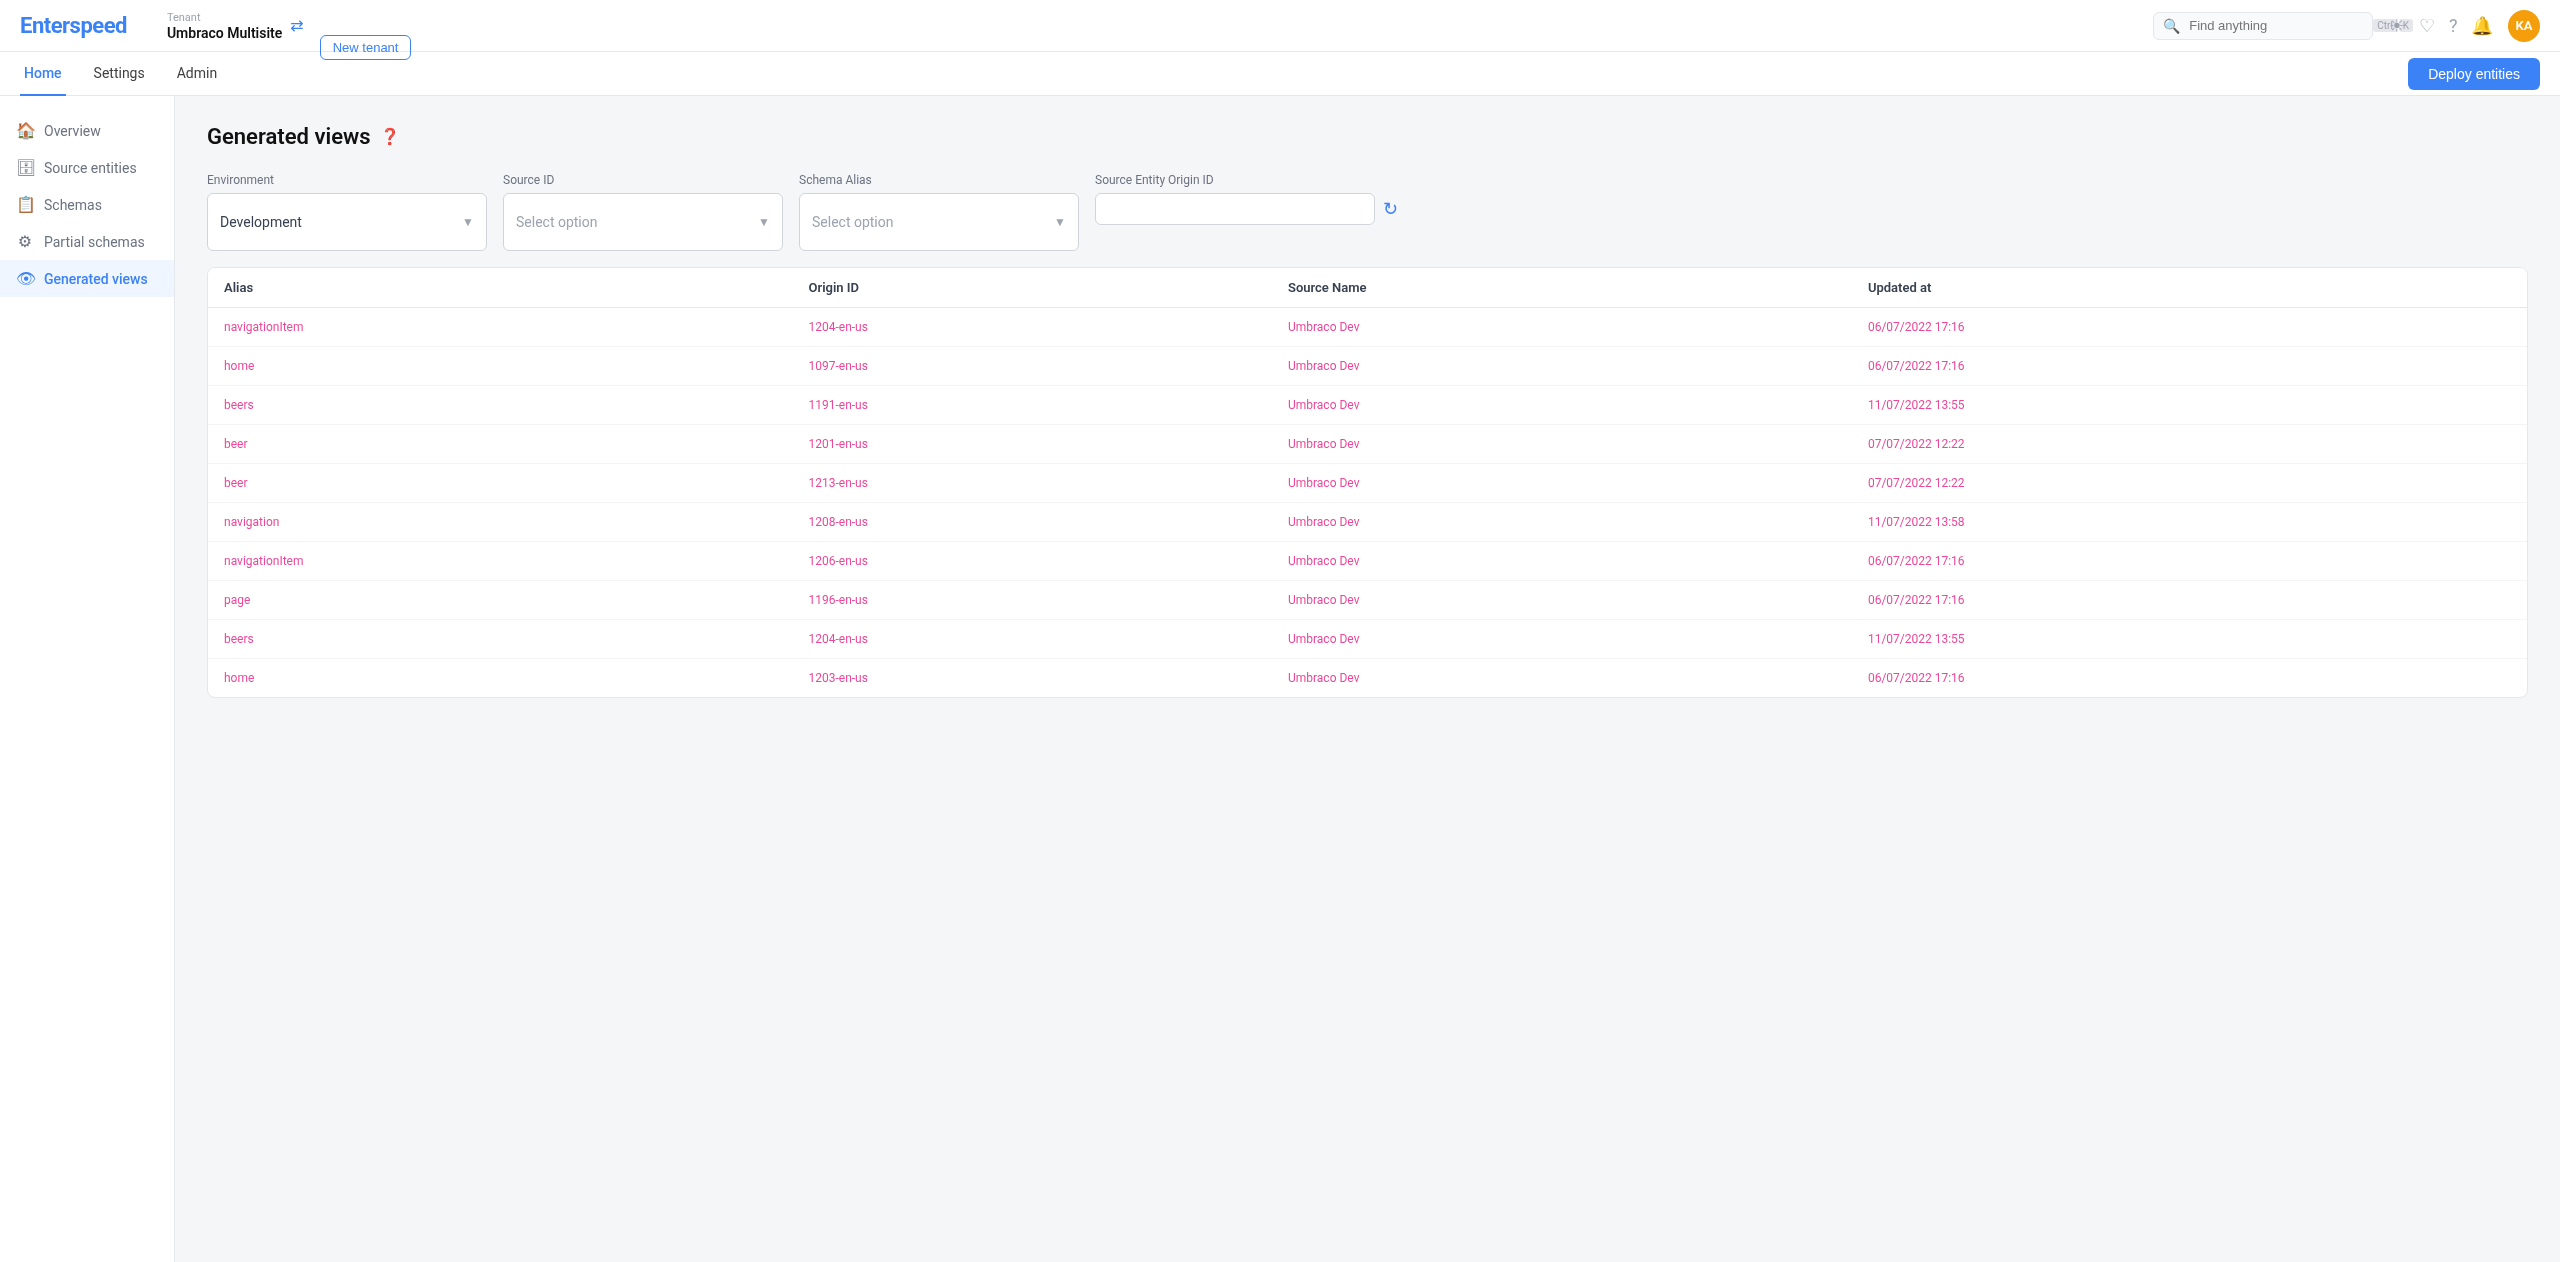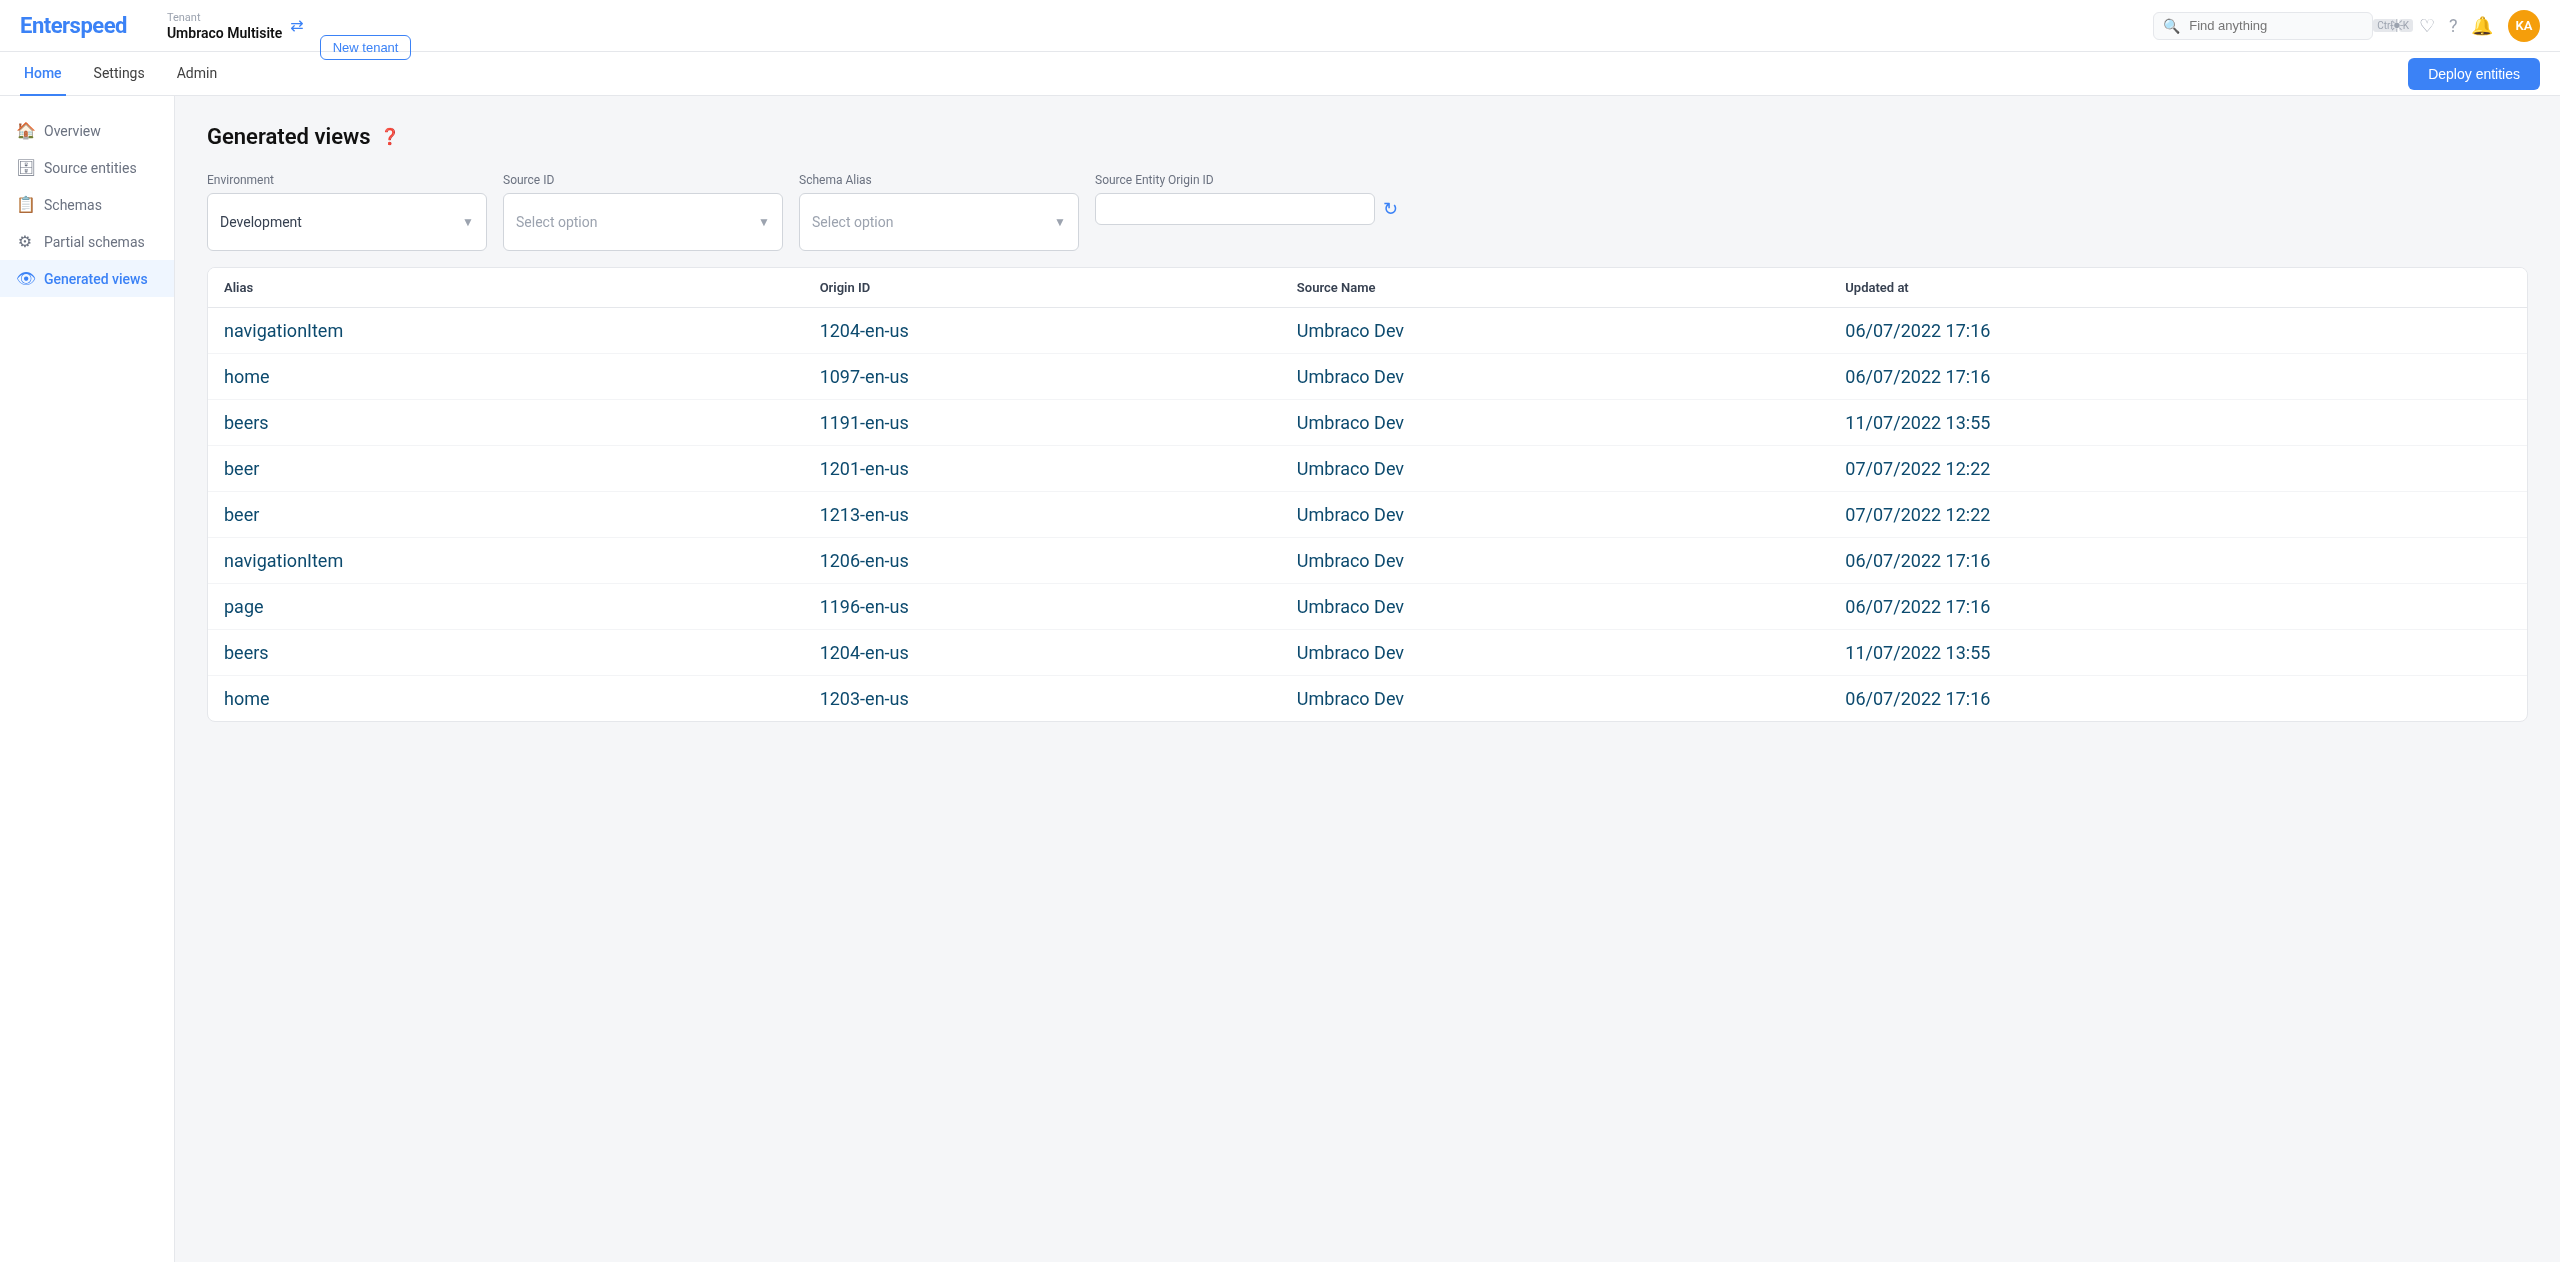--- a/index.html
+++ b/index.html
@@ -103,21 +103,21 @@
     .refresh-btn { color: #3b82f6; cursor: pointer; font-size: 18px; background: none; border: none; }
 
     
     .table-container { background: #fff; border-radius: 8px; border: 1px solid #e5e7eb; overflow: hidden; }
     .table { width: 100%; border-collapse: collapse; }
     .table th {
       text-align: left; font-size: 13px; font-weight: 600; color: #374151;
       padding: 12px 16px; border-bottom: 1px solid #e5e7eb; background: #fff;
     }
     .table td {
-      padding: 12px 16px; font-size: 18px; color: #0c4a6e;
+      padding: 12px 16px; font-size: 12px; color: #ec4899;
       border-bottom: 1px solid #f3f4f6;
     }
     .table tr:last-child td { border-bottom: none; }
 
     .select-option-placeholder { color: #9ca3af; }
   </style>
 </head>
 <body>
 
 <div class="topbar">
@@ -259,20 +259,26 @@
     <td>Umbraco Dev</td>
     <td>07/07/2022 12:22</td>
   </tr>
             <tr>
     <td>beer</td>
     <td>1213-en-us</td>
     <td>Umbraco Dev</td>
     <td>07/07/2022 12:22</td>
   </tr>
             <tr>
+    <td>navigation</td>
+    <td>1208-en-us</td>
+    <td>Umbraco Dev</td>
+    <td>11/07/2022 13:58</td>
+  </tr>
+            <tr>
     <td>navigationItem</td>
     <td>1206-en-us</td>
     <td>Umbraco Dev</td>
     <td>06/07/2022 17:16</td>
   </tr>
             <tr>
     <td>page</td>
     <td>1196-en-us</td>
     <td>Umbraco Dev</td>
     <td>06/07/2022 17:16</td>

